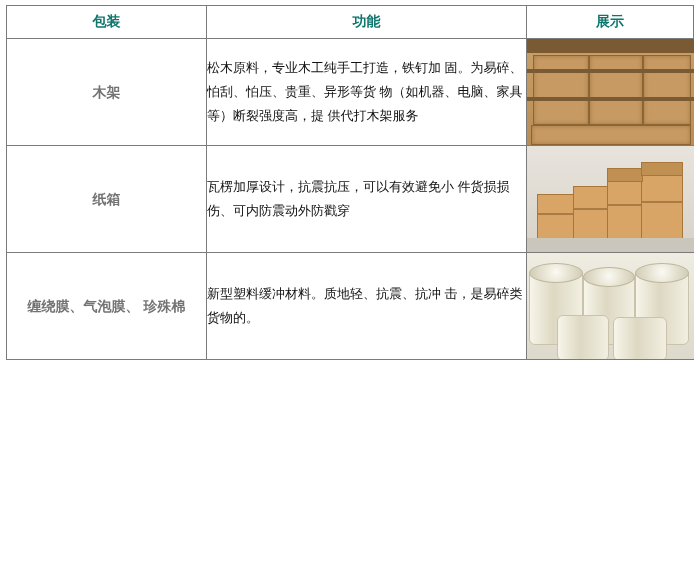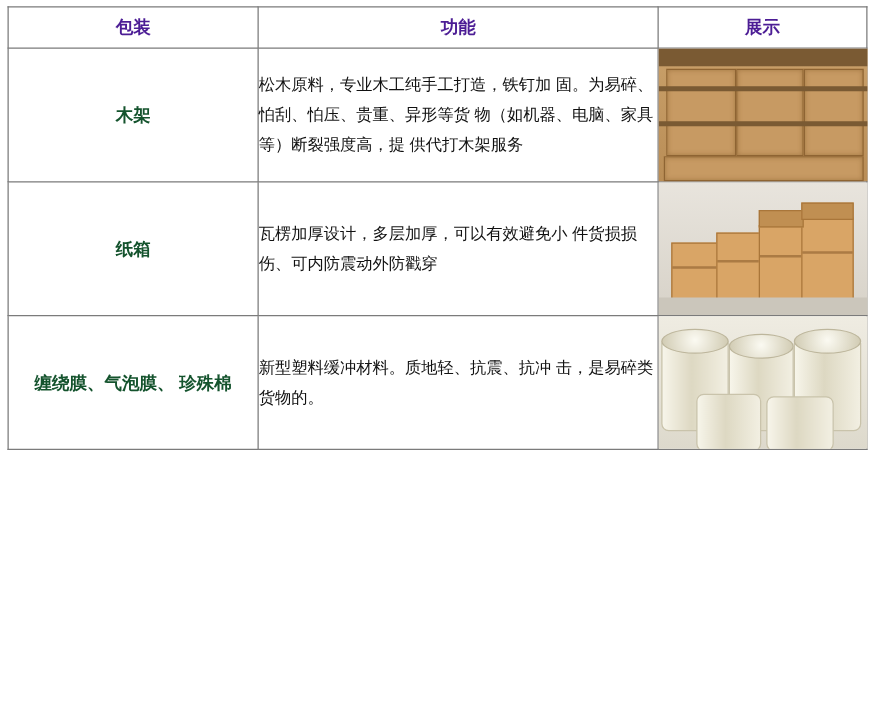--- a/index.html
+++ b/index.html
@@ -34,27 +34,27 @@
   }
   col.c-name  { width: 200px; }
   col.c-func  { width: 320px; }
   col.c-show  { width: 167px; }
 
   thead th {
     height: 32px;
     font-size: 14px;
     font-weight: bold;
     text-align: center;
-    color: #4c1d95;
+    color: #0f766e;
   }
   td.name-cell {
     text-align: center;
     font-size: 14px;
     font-weight: bold;
-    color: #14532d;
+    color: #737373;
     padding: 4px 8px;
     line-height: 1.6;
   }
   td.func-cell {
     font-size: 13px;
     line-height: 1.85;
     color: #111;
     padding: 8px 14px 8px 12px;
     text-align: left;
   }
@@ -189,21 +189,21 @@
             <div class="plank" style="left:116px;top:16px;width:46px;height:68px;"></div>
             <div class="dark" style="left:0;top:30px;width:167px;height:4px;"></div>
             <div class="dark" style="left:0;top:58px;width:167px;height:4px;"></div>
             <div class="plank" style="left:4px;top:86px;width:158px;height:18px;"></div>
           </div>
         </td>
       </tr>
 
       <tr class="row-2">
         <td class="name-cell">纸箱</td>
-        <td class="func-cell">瓦楞加厚设计，多层加厚，可以有效避免小 件货损损伤、可内防震动外防戳穿</td>
+        <td class="func-cell">瓦楞加厚设计，抗震抗压，可以有效避免小 件货损损伤、可内防震动外防戳穿</td>
         <td class="show-cell">
           <div class="photo ph-box">
             <div class="carton" style="left:10px;top:48px;width:36px;height:44px;"></div>
             <div class="carton" style="left:46px;top:40px;width:34px;height:52px;"></div>
             <div class="carton" style="left:80px;top:34px;width:34px;height:58px;"></div>
             <div class="carton" style="left:114px;top:28px;width:40px;height:64px;"></div>
             <div class="lid" style="left:80px;top:22px;width:34px;height:12px;"></div>
             <div class="lid" style="left:114px;top:16px;width:40px;height:12px;"></div>
             <div class="lid" style="left:0;top:92px;width:167px;height:14px;background:#cbc6bb;border:none;"></div>
           </div>

